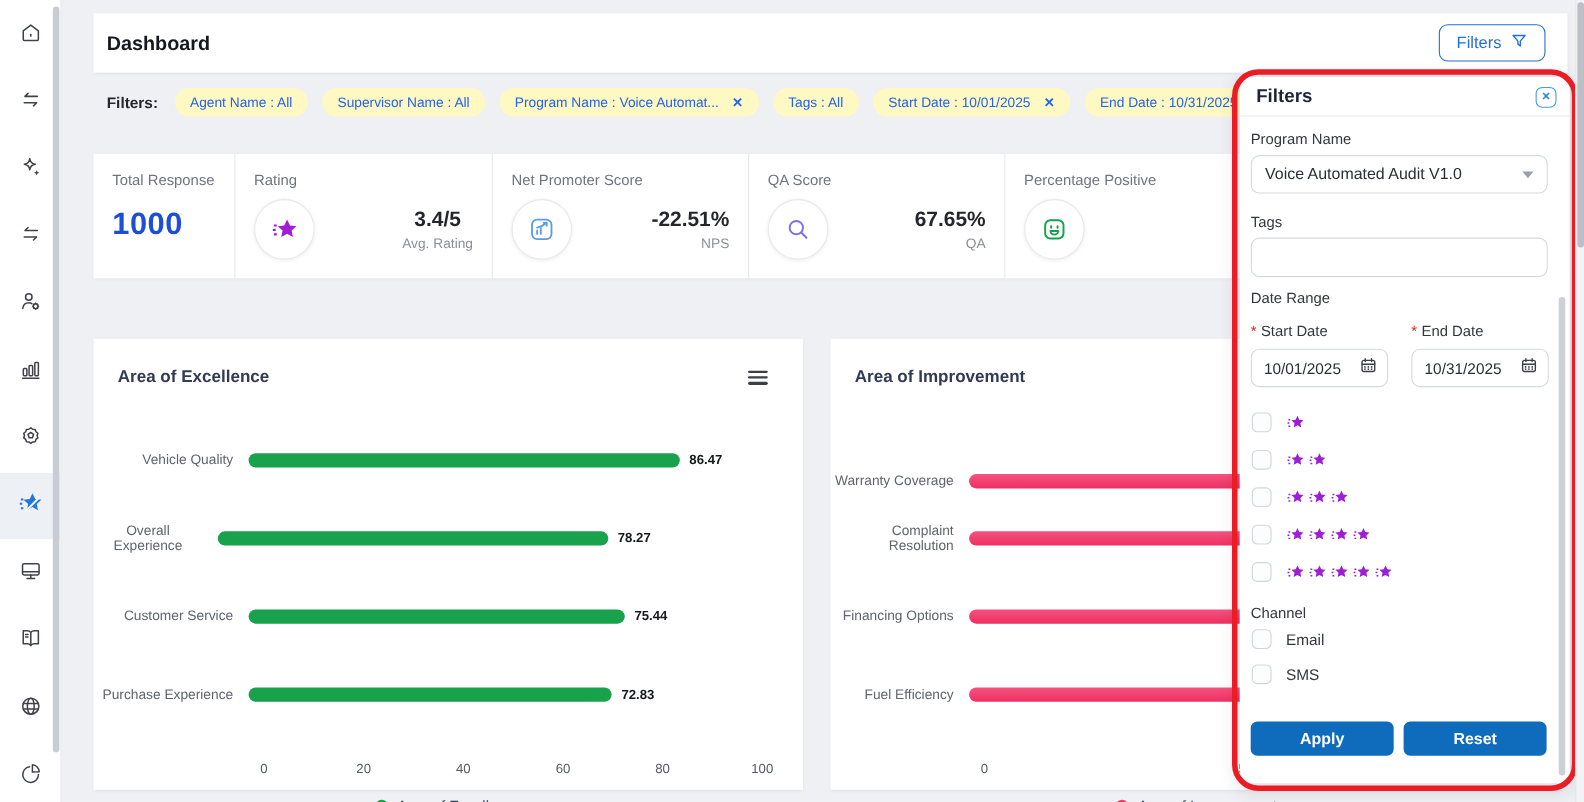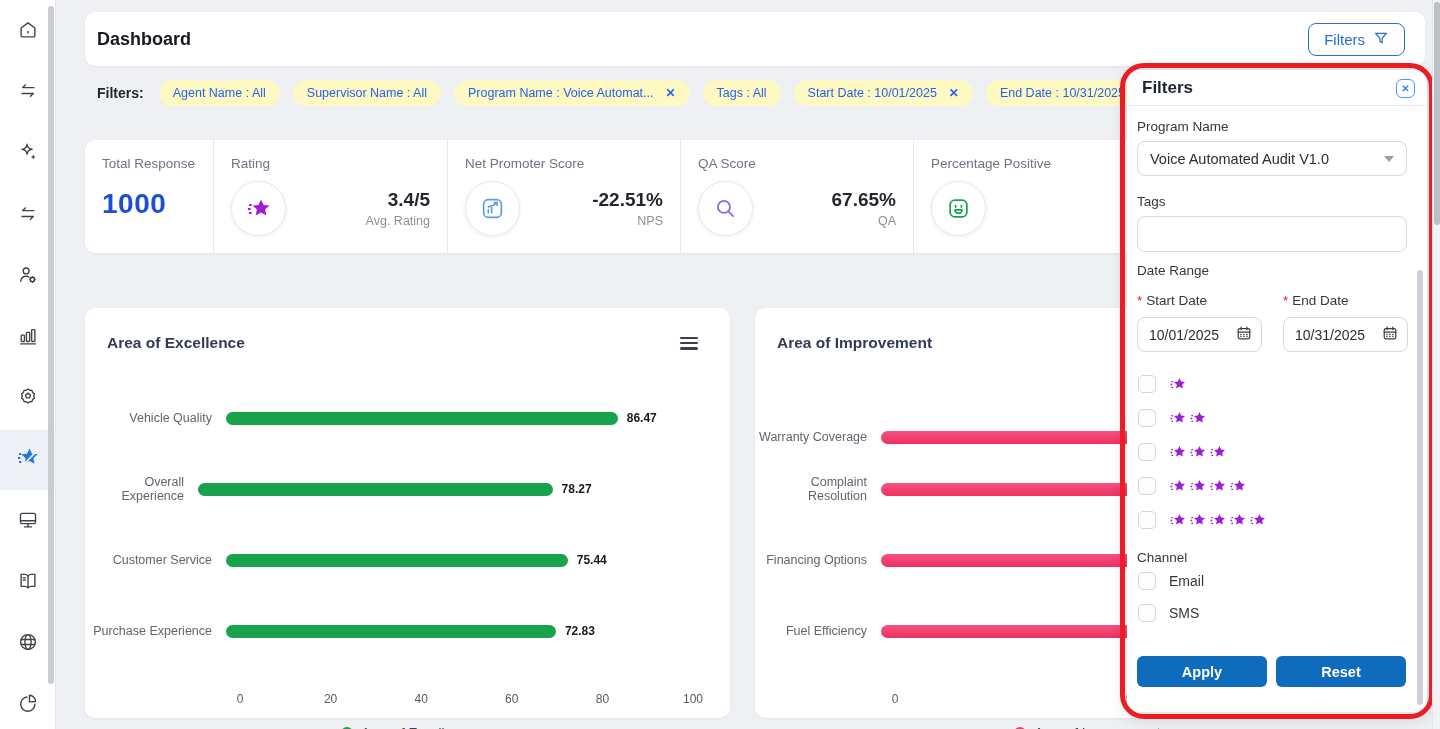--- a/index.html
+++ b/index.html
@@ -7,40 +7,40 @@
   .viewport { position:relative; width:1440px; height:729px; background:#eef0f4; overflow:hidden; }
 
   
   .sidebar { position:absolute; left:0; top:0; width:56px; height:729px; background:#ffffff; border-right:1px solid #e2e4e8; z-index:5; }
   .side-item { position:absolute; left:0; width:56px; height:60px; display:flex; align-items:center; justify-content:center; cursor:pointer; }
   .side-item.active { background:#edf0f5; }
   .side-scrollbar { position:absolute; left:48px; top:6px; width:6px; height:678px; background:#c9ccd2; border-radius:3px; z-index:6; }
 
   
   .main { position:absolute; left:57px; top:0; width:1383px; height:729px; }
-  .card { background:#fff; border-radius:10px; box-shadow:0 1px 3px rgba(20,30,50,.06); }
+  .card { background:#fff; border-radius:0; box-shadow:0 1px 3px rgba(20,30,50,.06); }
 
   .header-card { position:absolute; left:28px; top:12px; width:1340px; height:54px; display:flex; align-items:center; justify-content:space-between; padding:0 20px 0 12px; }
   .page-title { font-size:18px; font-weight:700; color:#15181e; }
   .filters-btn { display:flex; align-items:center; gap:8px; border:1.5px solid #2570d0; color:#2570d0; background:#fff; border-radius:8px; padding:6px 15px; font-size:15px; font-family:inherit; cursor:pointer; }
 
   .chip-row { position:absolute; left:40px; top:80px; display:flex; align-items:center; gap:13px; }
   .chips-label { font-size:14px; font-weight:600; color:#23262c; margin-right:2px; }
   .chip { display:flex; align-items:center; background:#fef9c3; color:#2563eb; border-radius:14px; padding:6px 14px; font-size:12.5px; white-space:nowrap; }
   .chip .chip-x { margin-left:12px; font-weight:700; font-size:12px; cursor:pointer; }
 
   .kpi-card { position:absolute; left:28px; top:140px; width:1340px; height:113px; display:flex; }
   .kpi { position:relative; padding:16px 17px 0 17px; }
   .kpi + .kpi { border-left:1px solid #e6e8ec; }
   .kpi-label { font-size:13.5px; color:#6e7480; }
   .kpi-big { margin-top:17px; font-size:28px; font-weight:700; color:#1d4ed8; letter-spacing:.5px; }
   .kpi-flex { display:flex; align-items:center; justify-content:space-between; margin-top:10px; }
   .icon-circle { width:55px; height:55px; border-radius:50%; border:1px solid #e7e9ee; box-shadow:0 1px 4px rgba(20,30,50,.08); display:flex; align-items:center; justify-content:center; background:#fff; }
   .kpi-val { text-align:right; }
-  .kpi-num { font-size:19px; font-weight:700; color:#23262c; }
+  .kpi-num { font-size:19px; font-weight:700; color:#23262c;text-align:center; }
   .kpi-sub { font-size:12.5px; color:#8a8f99; margin-top:3px; }
 
   
   .chart-card { position:absolute; top:308px; height:410px; }
   .chart-card.left  { left:28px;  width:645px; }
   .chart-card.right { left:698px; width:665px; }
   .chart-head { display:flex; align-items:center; justify-content:space-between; padding:26px 32px 0 22px; }
   .chart-title { font-size:15.5px; font-weight:700; color:#333a56; }
   .burger { width:18px; cursor:pointer; }
   .burger div { height:2.6px; background:#3b3f48; border-radius:2px; margin:2.6px 0; }
@@ -301,21 +301,21 @@
       </div>
       <div class="chart-body" id="chartL">
           <div class="bar-row" style="top: 40px;">
             <div class="bar-label" style="width: 141px;">Vehicle Quality</div>
             <div class="bar-track">
               <div class="bar green" style="width: 391.709px;"></div>
               <span class="bar-value" style="left: 400.709px;">86.47</span>
             </div>
           </div>
           <div class="bar-row" style="top: 111px;">
-            <div class="bar-label" style="width: 113px;">Overall Experience</div>
+            <div class="bar-label" style="width: 113px; text-align: center;">Overall Experience</div>
             <div class="bar-track">
               <div class="bar green" style="width: 354.563px;"></div>
               <span class="bar-value" style="left: 363.563px;">78.27</span>
             </div>
           </div>
           <div class="bar-row" style="top: 182px;">
             <div class="bar-label" style="width: 141px;">Customer Service</div>
             <div class="bar-track">
               <div class="bar green" style="width: 341.743px;"></div>
               <span class="bar-value" style="left: 350.743px;">75.44</span>

